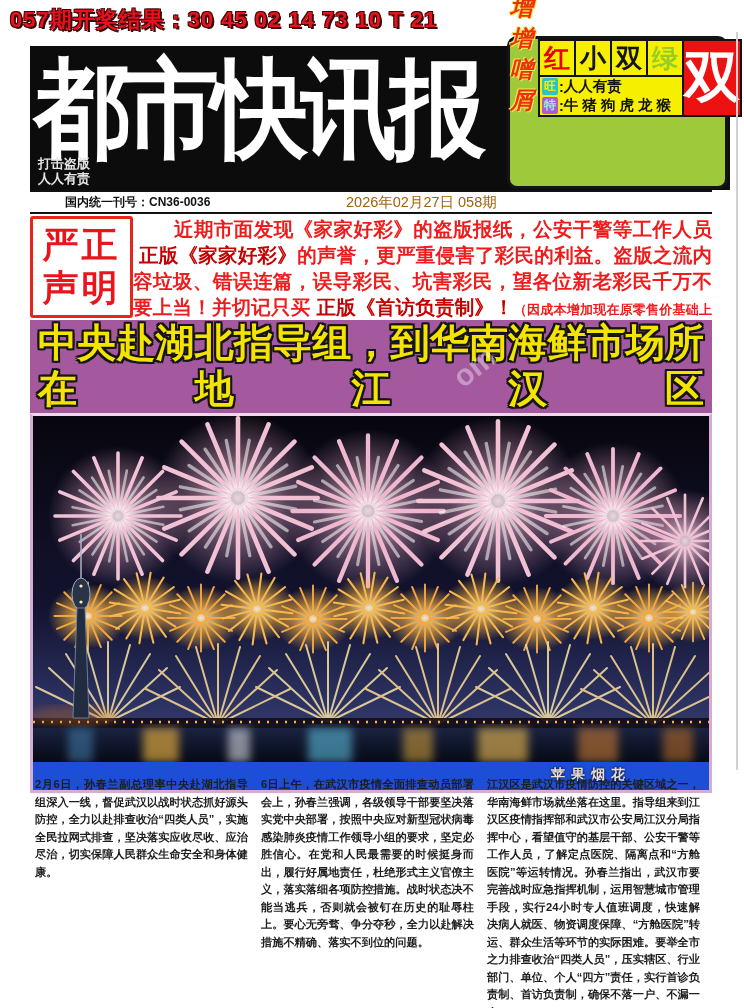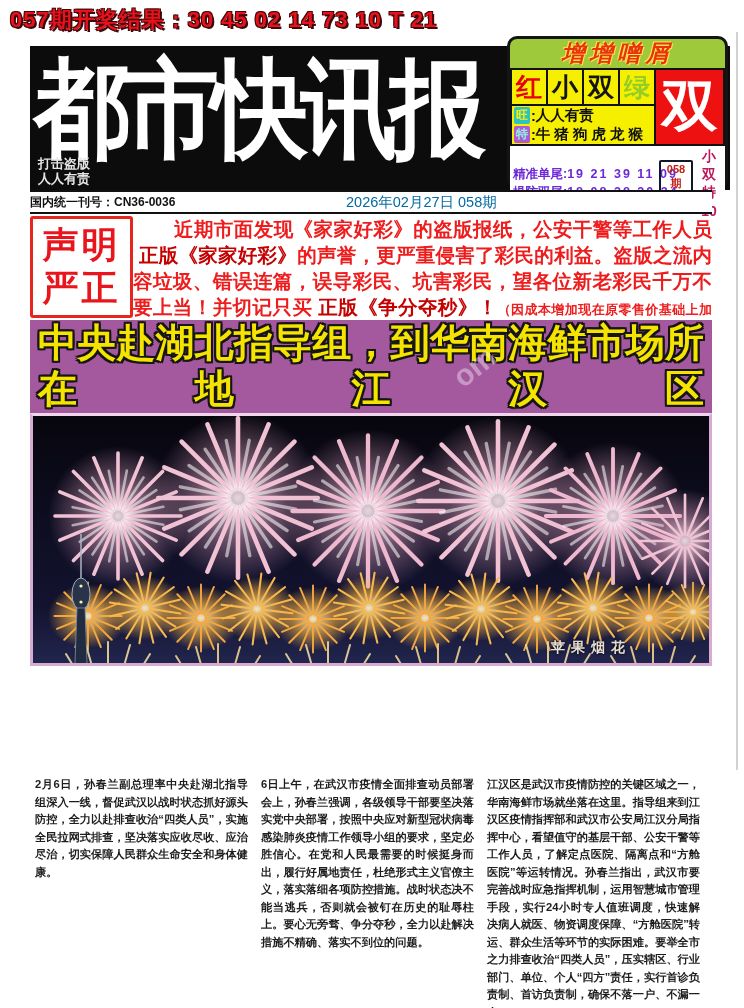--- a/index.html
+++ b/index.html
@@ -9,21 +9,21 @@
   .result-line{position:absolute;left:10px;top:5px;font-size:22px;font-weight:900;color:#e8111c;
     letter-spacing:1px;white-space:nowrap;
     text-shadow:2px 2px 0 #40080a,-1px -1px 0 #40080a,1px -1px 0 #40080a,-1px 1px 0 #40080a;}
   
   .masthead{position:absolute;left:30px;top:46px;width:700px;height:144px;background:#0c0c0c;}
   .paper-title{position:absolute;left:4px;top:-8px;color:#fff;font-weight:900;font-size:96px;
     letter-spacing:-7px;white-space:nowrap;transform:scaleY(1.12);transform-origin:top left;}
   .anti-piracy{position:absolute;left:8px;bottom:3px;color:#e5e5e5;font-size:13px;font-weight:bold;line-height:1.15;}
   
   .tip-box{position:absolute;right:2px;top:-10px;width:221px;height:153px;background:#9dc93a;
-    border:3px solid #141414;border-radius:10px;box-sizing:border-box;display:flex;flex-direction:column;}
+    border:3px solid #141414;border-radius:10px;box-sizing:border-box;display:flex;flex-direction:row;}
   .tip-header{height:29px;display:flex;align-items:center;justify-content:center;
     color:#e8330e;font-size:23px;font-weight:900;font-style:italic;letter-spacing:5px;
     text-shadow:1px 1px 0 #ffe34d,-1px -1px 0 #ffe34d;}
   .tip-main{display:flex;height:78px;}
   .tip-left{width:146px;display:flex;flex-direction:column;background:#f6ef00;border:2px solid #111;box-sizing:border-box;}
   .tip-cells{display:flex;height:36px;}
   .tip-cell{flex:1;display:flex;align-items:center;justify-content:center;background:#f6ef00;
     border-right:2px solid #111;border-bottom:2px solid #111;font-size:26px;font-weight:900;}
   .tip-cell:last-child{border-right:none;}
   .tip-row{flex:1;display:flex;align-items:center;padding-left:2px;font-size:14.5px;font-weight:bold;color:#111;white-space:nowrap;}
@@ -35,40 +35,40 @@
   .tip-footer{flex:1;background:#fff;border-radius:0 0 7px 7px;display:flex;align-items:center;
     padding:1px 3px;box-sizing:border-box;}
   .tip-nums{width:143px;font-size:12.5px;font-weight:bold;color:#6d28d9;line-height:1.45;white-space:nowrap;text-align:center;}
   .tip-nums .vals{letter-spacing:2px;}
   .provider-box{border:2px solid #0f172a;color:#c22018;font-size:11px;font-weight:bold;
     line-height:1.25;text-align:center;padding:1px 2px;border-radius:2px;margin:0 3px;}
   .provider-tips{color:#be185d;font-size:14px;font-weight:bold;line-height:1.3;text-align:center;}
   
   .issue-strip{position:absolute;left:30px;top:190px;width:682px;height:20px;background:#fff;
     border-top:2px solid #111;border-bottom:2px solid #111;display:flex;align-items:center;}
-  .issue-number{font-size:12px;font-weight:bold;color:#111;}
-  .issue-date{position:absolute;left:316px;font-size:14.5px;color:#0369a1;}
+  .issue-number{margin-left:35px;font-size:12px;font-weight:bold;color:#111;}
+  .issue-date{position:absolute;left:316px;font-size:14.5px;color:#a16207;}
   
   .statement{position:absolute;left:30px;top:216px;width:682px;height:102px;display:flex;}
   .stamp{width:97px;height:92px;border:3px solid #e8251c;border-radius:3px;color:#e8151c;
     font-size:36px;font-weight:900;text-align:center;line-height:1.2;padding-top:4px;letter-spacing:3px;box-sizing:content-box;}
   .statement-text{flex:1;margin-left:9px;color:#ee1c1c;font-weight:bold;font-size:19.5px;
     line-height:26px;text-indent:2.1em;text-align:justify;}
   .seg-e{color:#c40000;padding-left:6px;}
   .seg-sm{font-size:13px;}
   
   .banner{position:absolute;left:30px;top:320px;width:682px;height:93px;background:#a4589e;overflow:hidden;}
   .banner-line{height:46px;display:flex;justify-content:space-between;align-items:center;
     padding:0 8px;font-size:39px;font-weight:900;color:#f5e300;}
   .banner-line span{text-shadow:2px 0 0 #161616,-2px 0 0 #161616,0 2px 0 #161616,0 -2px 0 #161616,
     2px 2px 0 #161616,-2px -2px 0 #161616,2px -2px 0 #161616,-2px 2px 0 #161616;}
   .watermark{position:absolute;right:215px;top:30px;transform:rotate(-38deg);
     color:rgba(255,255,255,.38);font-size:30px;font-weight:bold;}
   
-  .photo{position:absolute;left:30px;top:413px;width:682px;height:253px;box-sizing:border-box;
+  .photo{position:absolute;left:30px;top:413px;width:682px;height:380px;box-sizing:border-box;
     border:3px solid #d8abd2;border-top-color:#f0d6ea;background:#1d4ed8;overflow:hidden;}
   .photo-caption{position:absolute;right:78px;bottom:6px;color:#e6ded2;font-size:14px;
     font-weight:bold;letter-spacing:6px;text-shadow:0 0 3px #000;}
   
   .columns{position:absolute;left:35px;top:776px;width:677px;display:flex;gap:13px;}
   .col{width:213px;font-size:11.2px;font-weight:bold;color:#1d1d1d;line-height:17.5px;text-align:justify;}
   .scan-edge{position:absolute;right:6px;top:32px;width:2px;height:738px;background:#d2d2d2;}
 </style>
 </head>
 <body>
@@ -124,24 +124,24 @@
     </div>
   </div>
 
   <div class="issue-strip">
     <span class="issue-number">国内统一刊号：CN36-0036</span>
     <span class="issue-date">2026年02月27日  058期</span>
   </div>
 
   <div class="statement">
     <div class="stamp">
+      <div>严正</div>
       <div>声明</div>
-      <div>严正</div>
     </div>
-    <p class="statement-text" style="margin:0;"><span class="seg-n">近期市面发现《家家好彩》的盗版报纸，公安干警等工作人员</span><span class="seg-e">正版《家家好彩》</span><span class="seg-n">的声誉，更严重侵害了彩民的利益。盗版之流内容垃圾、错误连篇，误导彩民、坑害彩民，望各位新老彩民千万不要上当！并切记只买</span><span class="seg-e">正版《争分夺秒》！</span><span class="seg-sm">（因成本增加现在原零售价基础上加0.5毛）</span></p>
+    <p class="statement-text" style="margin:0;"><span class="seg-n">近期市面发现《家家好彩》的盗版报纸，公安干警等工作人员</span><span class="seg-e">正版《家家好彩》</span><span class="seg-n">的声誉，更严重侵害了彩民的利益。盗版之流内容垃圾、错误连篇，误导彩民、坑害彩民，望各位新老彩民千万不要上当！并切记只买</span><span class="seg-e">正版《首访负责制》！</span><span class="seg-sm">（因成本增加现在原零售价基础上加0.5毛）</span></p>
   </div>
 
   <div class="banner">
     <div class="banner-line char-spread">
         <span>中</span>
         <span>央</span>
         <span>赴</span>
         <span>湖</span>
         <span>北</span>
         <span>指</span>

